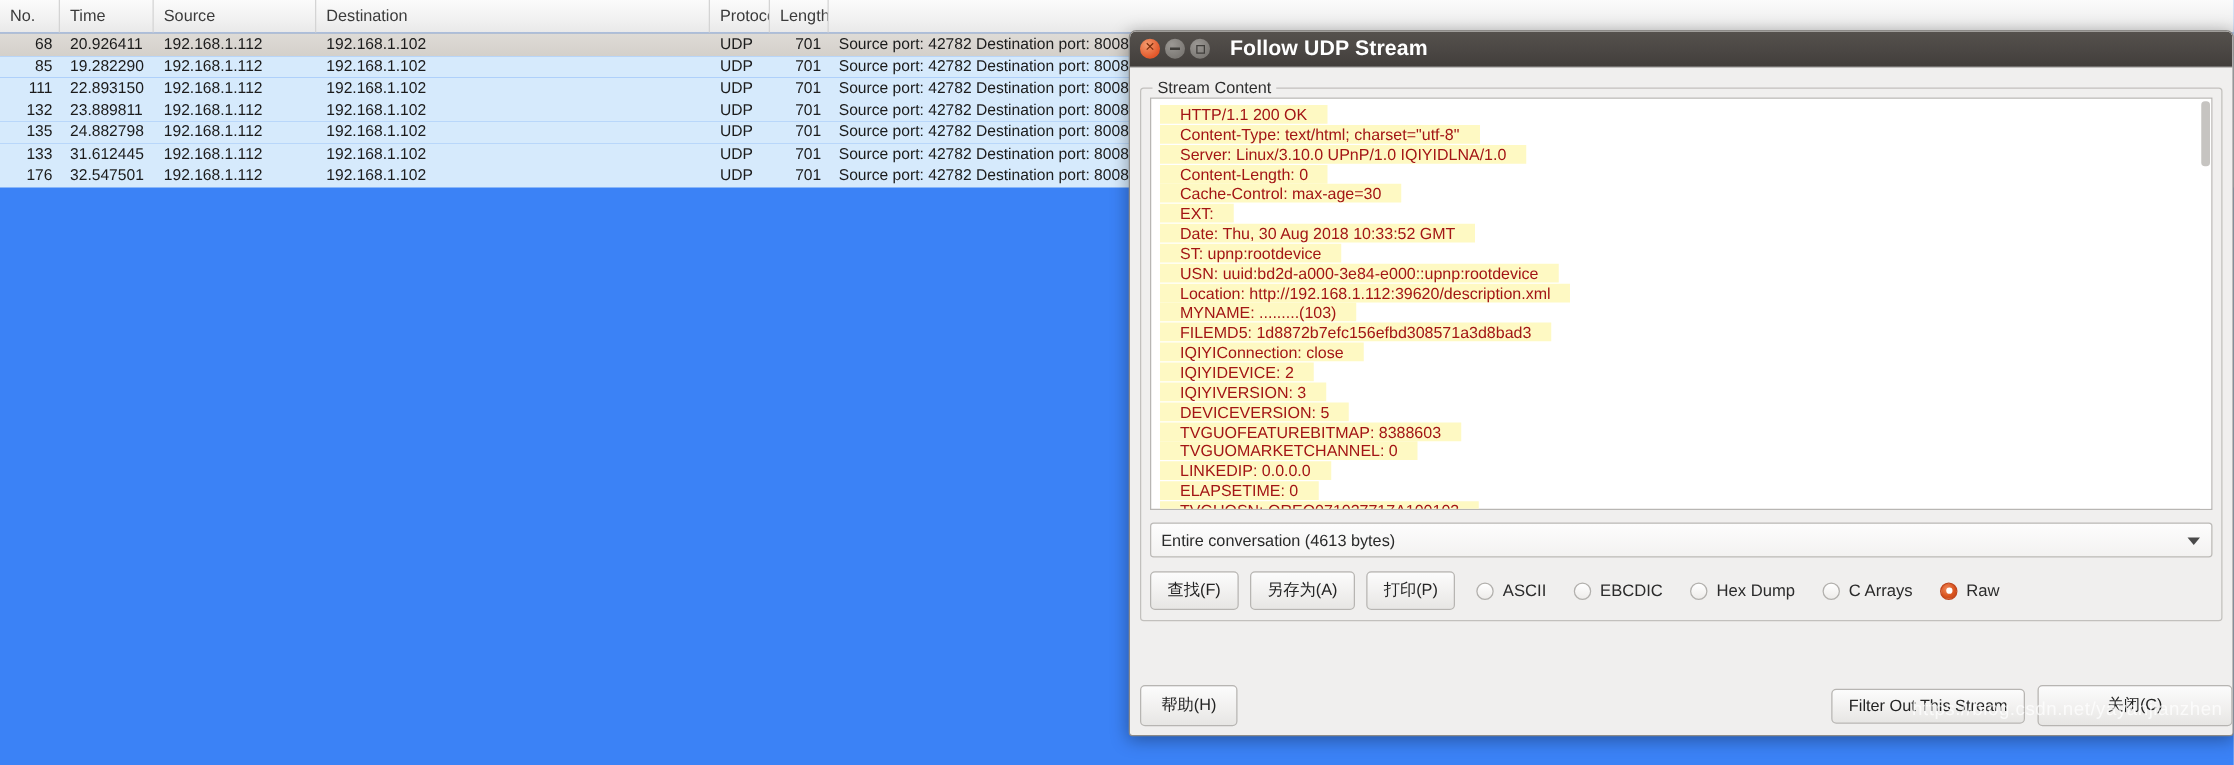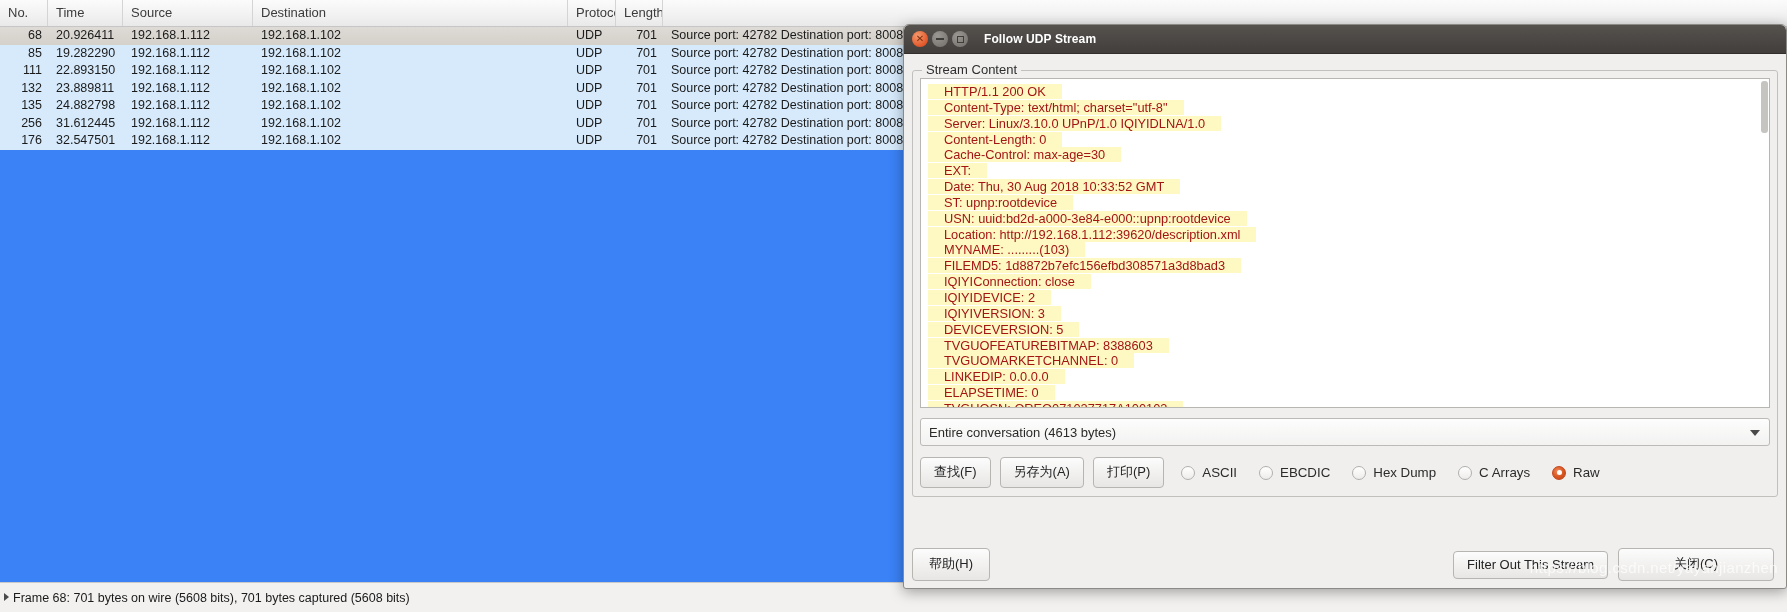--- a/index.html
+++ b/index.html
@@ -102,21 +102,21 @@
     line-height: 1;
   }
   .wbtn.close  { background: radial-gradient(circle at 35% 30%, #f59b6e, #e2572a 70%); color: #7a2e0d; }
   .wbtn.min    { background: radial-gradient(circle at 35% 30%, #9b9894, #7d7a76 70%); color: #3f3d3a; }
   .wbtn.max    { background: radial-gradient(circle at 35% 30%, #9b9894, #7d7a76 70%); color: #3f3d3a; }
   .wbtn span { transform: translateY(-0.5px); }
   .wbtn.max .sq { width: 7px; height: 7px; border: 1.3px solid #3f3d3a; }
   .wbtn.min .ln { width: 8px; height: 1.6px; background: #3f3d3a; }
   .title-text {
     color: #ffffff;
-    font-size: 12px;
+    font-size: 17px;
     font-weight: bold;
     margin-left: 12px;
     letter-spacing: 0.1px;
   }
 
   .dlg-body { padding: 7px 8px 0 8px; position: relative; height: 536px; }
 
   .group {
     position: relative;
     border: 1px solid #c2c0bd;
@@ -220,21 +220,21 @@
   }
   .radio.on .dot::after {
     content: "";
     width: 5px; height: 5px;
     border-radius: 50%;
     background: #ffffff;
   }
 
   .footer {
     position: absolute;
-    left: 8px; right: 12px; bottom: 9px;
+    left: 8px; right: 0; bottom: 9px;
     display: flex;
     align-items: center;
   }
   .footer .spacer { flex: 1; }
   .btn.wide { padding: 6px 16px 7px 16px; }
   .btn.close-btn { min-width: 156px; padding: 6px 16px 7px 16px; margin-right: 0; }
   .btn.filter-btn { margin-right: 10px; }
 
   .watermark {
     position: absolute;
@@ -301,42 +301,39 @@
       <div class="pl-row alt">
         <div class="cell c-no num">135</div>
         <div class="cell c-time">24.882798</div>
         <div class="cell c-src">192.168.1.112</div>
         <div class="cell c-dst">192.168.1.102</div>
         <div class="cell c-proto">UDP</div>
         <div class="cell c-len len">701</div>
         <div class="cell c-info">Source port: 42782  Destination port: 8008</div>
       </div>
       <div class="pl-row alt">
-        <div class="cell c-no num">256</div>
+        <div class="cell c-no num">133</div>
         <div class="cell c-time">31.612445</div>
         <div class="cell c-src">192.168.1.112</div>
         <div class="cell c-dst">192.168.1.102</div>
         <div class="cell c-proto">UDP</div>
         <div class="cell c-len len">701</div>
         <div class="cell c-info">Source port: 42782  Destination port: 8008</div>
       </div>
       <div class="pl-row alt">
         <div class="cell c-no num">176</div>
         <div class="cell c-time">32.547501</div>
         <div class="cell c-src">192.168.1.112</div>
         <div class="cell c-dst">192.168.1.102</div>
         <div class="cell c-proto">UDP</div>
         <div class="cell c-len len">701</div>
         <div class="cell c-info">Source port: 42782  Destination port: 8008</div>
       </div>
     </div>
 
-  <div class="status-bar">
-    <span class="tri"></span><span>Frame 68: 701 bytes on wire (5608 bits), 701 bytes captured (5608 bits)</span>
-  </div>
 </div>
 
 <div id="dialog">
 
   <div class="titlebar">
     <div class="wbtn close">
         <span>✕</span>
       </div>
     <div class="wbtn min">
         <div class="ln"></div>

